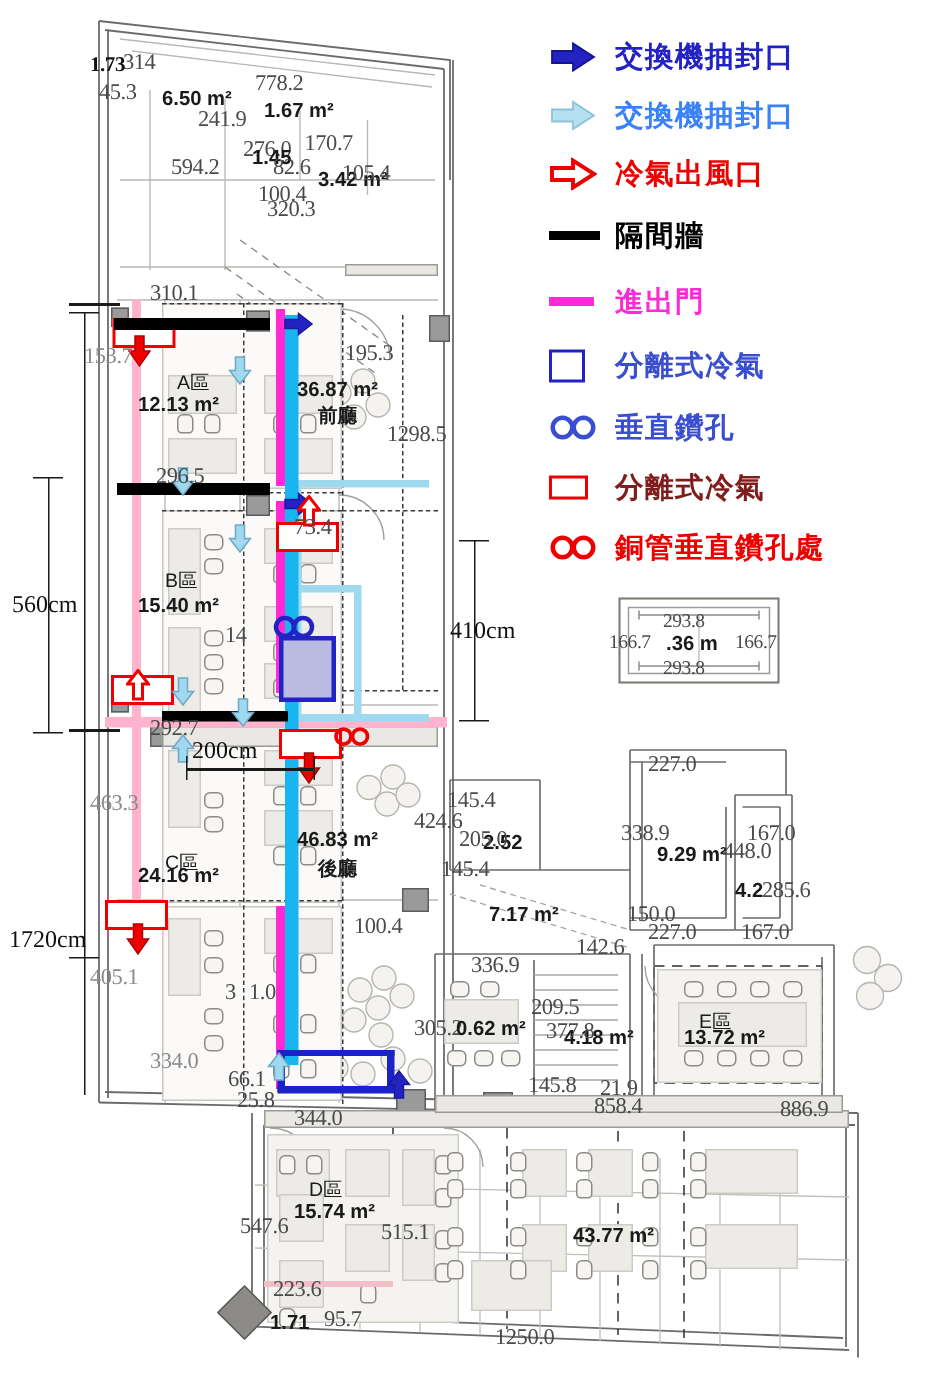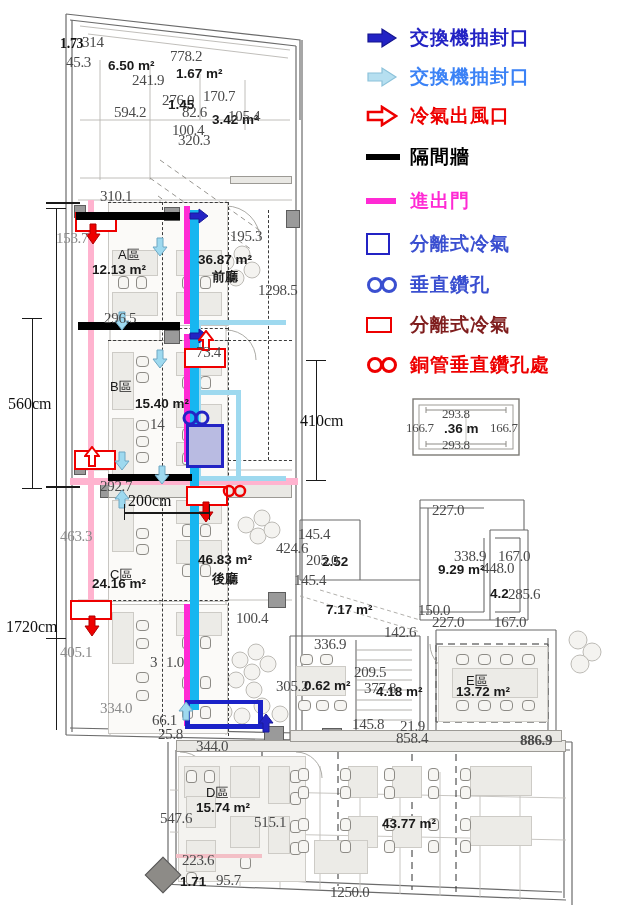--- a/index.html
+++ b/index.html
@@ -559,21 +559,21 @@
   <span class="dim" style="left:104px;top:310px;">296.5</span>
 
   <span class="dim" style="left:230px;top:228px;">195.3</span>
   <span class="area" style="left:198px;top:252px;">36.87 m²</span>
   <span class="zone" style="left:212px;top:268px;font-weight:bold;">前廳</span>
   <span class="dim" style="left:258px;top:282px;">1298.5</span>
 
   <span class="zone" style="left:110px;top:378px;">
     <span>B區</span>
   </span>
-  <span class="area" style="left:92px;top:396px;margin-left:43px;">15.40 m²</span>
+  <span class="area" style="left:92px;top:396px;">15.40 m²</span>
   <span class="dim" style="left:150px;top:416px;">14</span>
   <span class="dim" style="left:100px;top:478px;">292.7</span>
   <span class="dim" style="left:196px;top:344px;">73.4</span>
 
   <span class="dim" style="left:60px;top:528px;color:#8a8a8a;">463.3</span>
   <span class="zone" style="left:110px;top:566px;">
     <span>C區</span>
   </span>
   <span class="area" style="left:92px;top:576px;">24.16 m²</span>
   <span class="dim" style="left:60px;top:644px;color:#8a8a8a;">405.1</span>
@@ -610,36 +610,36 @@
   <span class="dim" style="left:384px;top:624px;">142.6</span>
   <span class="dim" style="left:354px;top:664px;">209.5</span>
   <span class="dim" style="left:276px;top:678px;">305.2</span>
   <span class="area" style="left:304px;top:678px;">0.62 m²</span>
   <span class="area" style="left:376px;top:684px;">4.18 m²</span>
   <span class="dim" style="left:352px;top:716px;">145.8</span>
   <span class="dim" style="left:396px;top:730px;">858.4</span>
   <span class="dim" style="left:400px;top:718px;">21.9</span>
 
   <span class="dim" style="left:432px;top:502px;">227.0</span>
-  <span class="dim" style="left:414px;top:548px;margin-left:40px;">338.9</span>
+  <span class="dim" style="left:414px;top:548px;">338.9</span>
   <span class="area" style="left:438px;top:562px;">9.29 m²</span>
   <span class="dim" style="left:482px;top:560px;">448.0</span>
   <span class="dim" style="left:498px;top:548px;">167.0</span>
   <span class="area" style="left:490px;top:586px;">4.2</span>
   <span class="dim" style="left:508px;top:586px;">285.6</span>
   <span class="dim" style="left:418px;top:602px;">150.0</span>
   <span class="dim" style="left:432px;top:614px;">227.0</span>
   <span class="dim" style="left:494px;top:614px;">167.0</span>
 
   <span class="dim" style="left:364px;top:680px;">377.8</span>
   <span class="zone" style="left:466px;top:672px;">
     <span>E區</span>
   </span>
   <span class="area" style="left:456px;top:684px;">13.72 m²</span>
-  <span class="dim" style="left:520px;top:732px;font-weight:bold;">886.9</span>
+  <span class="dim" style="left:520px;top:732px;">886.9</span>
 
   <span class="dim sm" style="left:442px;top:406px;">293.8</span>
   <span class="dim sm" style="left:442px;top:437px;">293.8</span>
   <span class="dim sm" style="left:406px;top:420px;">166.7</span>
   <span class="dim sm" style="left:490px;top:420px;">166.7</span>
   <span class="area" style="left:444px;top:421px;">.36 m</span>
 
   <span class="scaletxt" style="left:8px;top:395px;font-size:16px;">560cm</span>
   <span class="scaletxt" style="left:6px;top:618px;font-size:16px;">1720cm</span>
   <span class="scaletxt" style="left:300px;top:412px;font-size:16px;">410cm</span>

